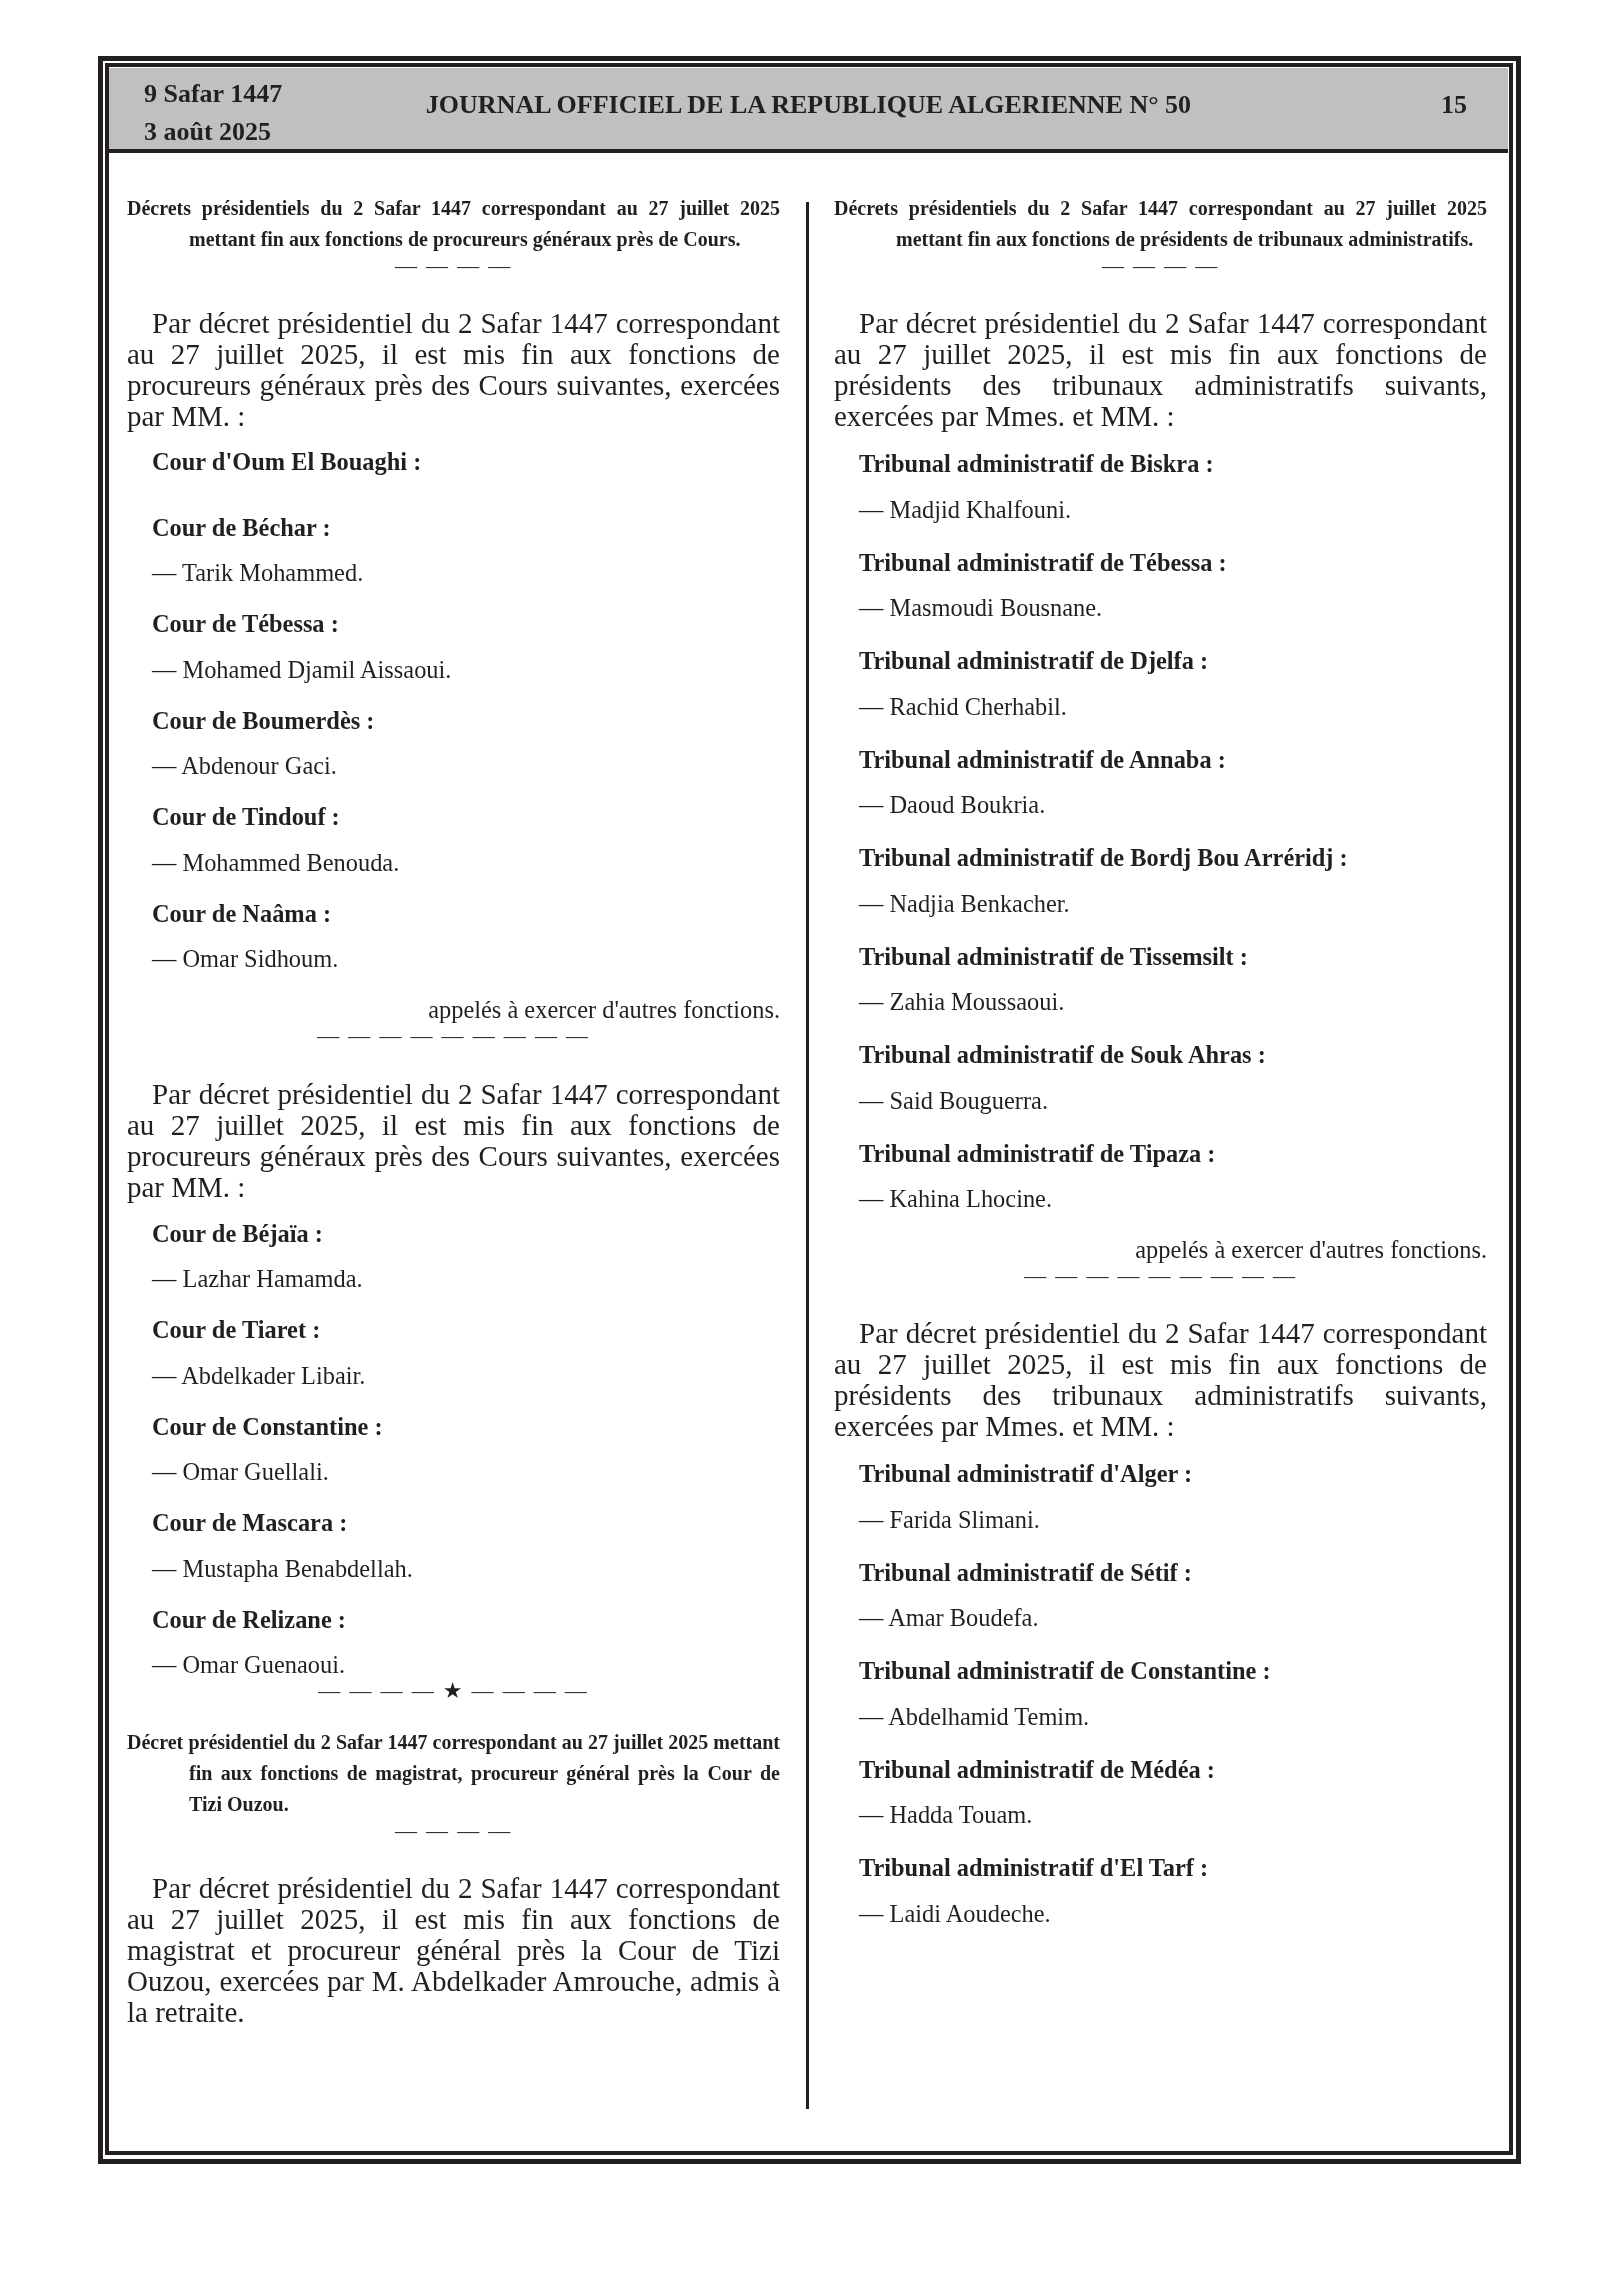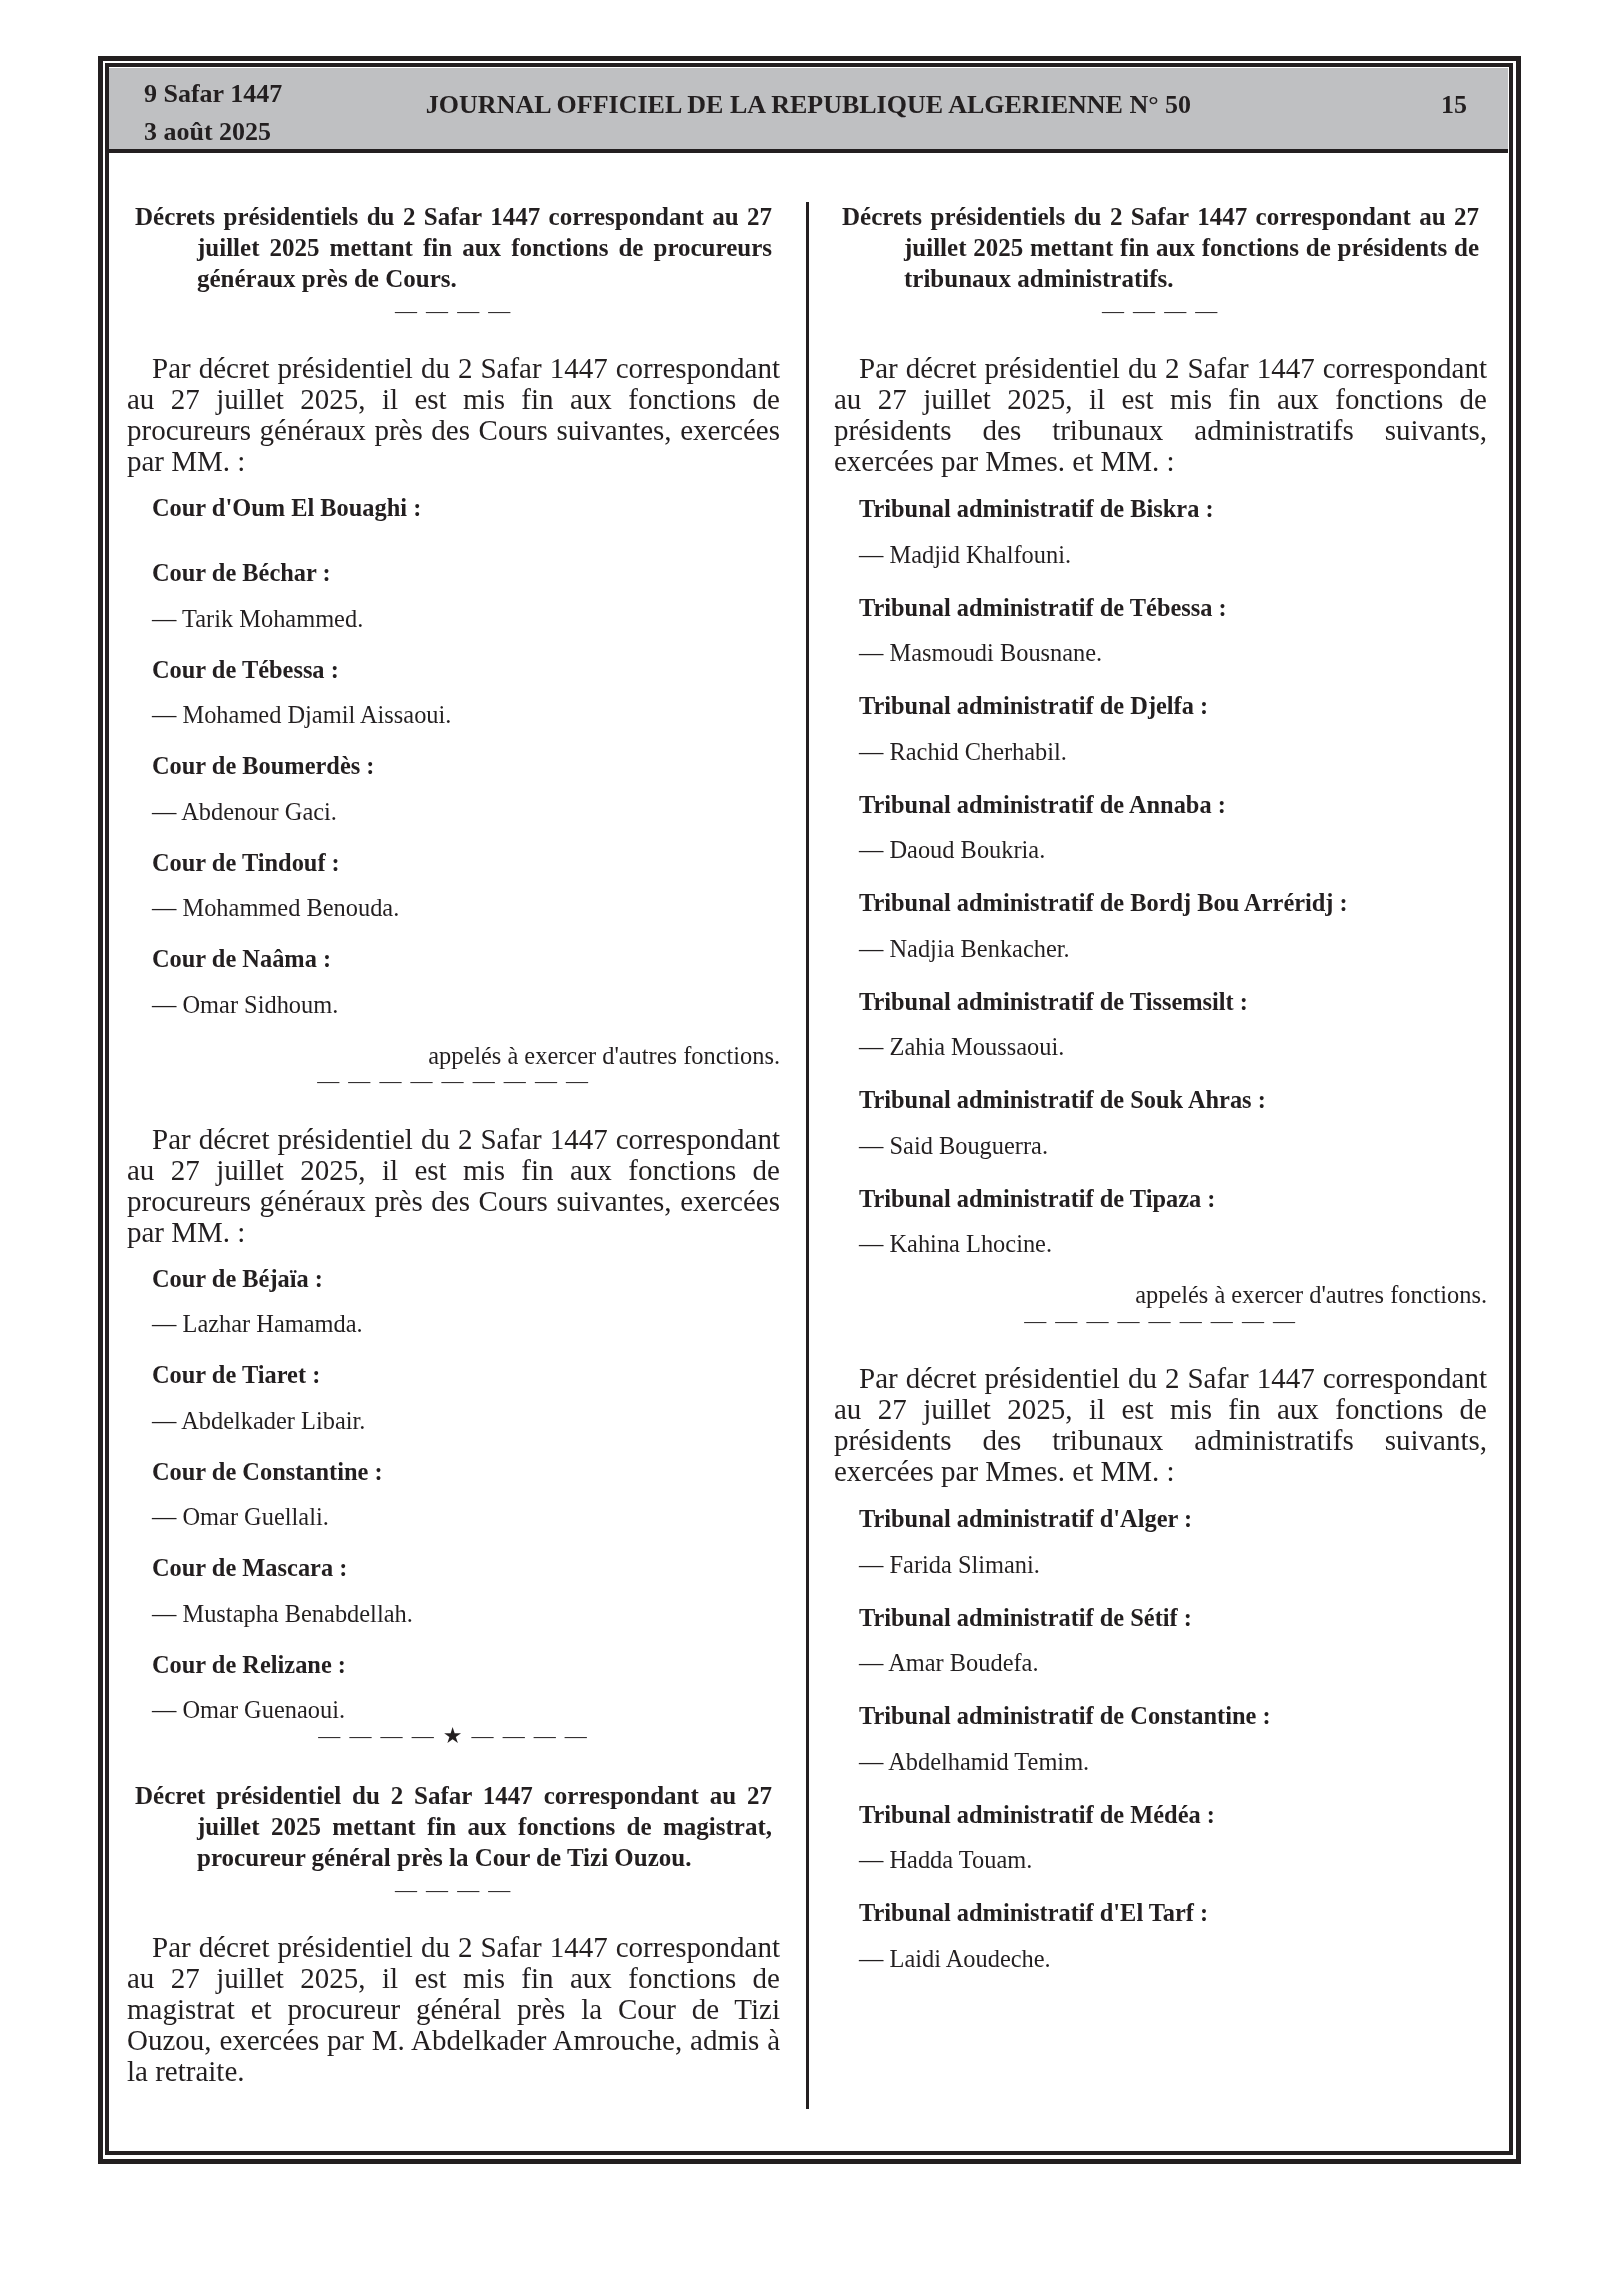--- a/index.html
+++ b/index.html
@@ -80,27 +80,27 @@
   .column {
     position: absolute;
     top: 193px;
     width: 653px;
   }
   .col-left { left: 127px; }
   .col-right { left: 834px; }
 
   .decree-title {
     font-weight: bold;
-    font-size: 25px;
+    font-size: 20px;
     line-height: 31px;
     text-align: justify;
     text-align-last: left;
     padding-left: 62px;
     text-indent: -62px;
-    margin: 8px;
+    margin: 0;
     font-family: Liberation Serif, serif;
   }
   .sep-short, .sep-long, .sep-star {
     text-align: center;
     font-size: 22px;
     line-height: 18px;
     letter-spacing: 1.8px;
     margin: 1.8px 0 0 0;
     white-space: pre;
   }

